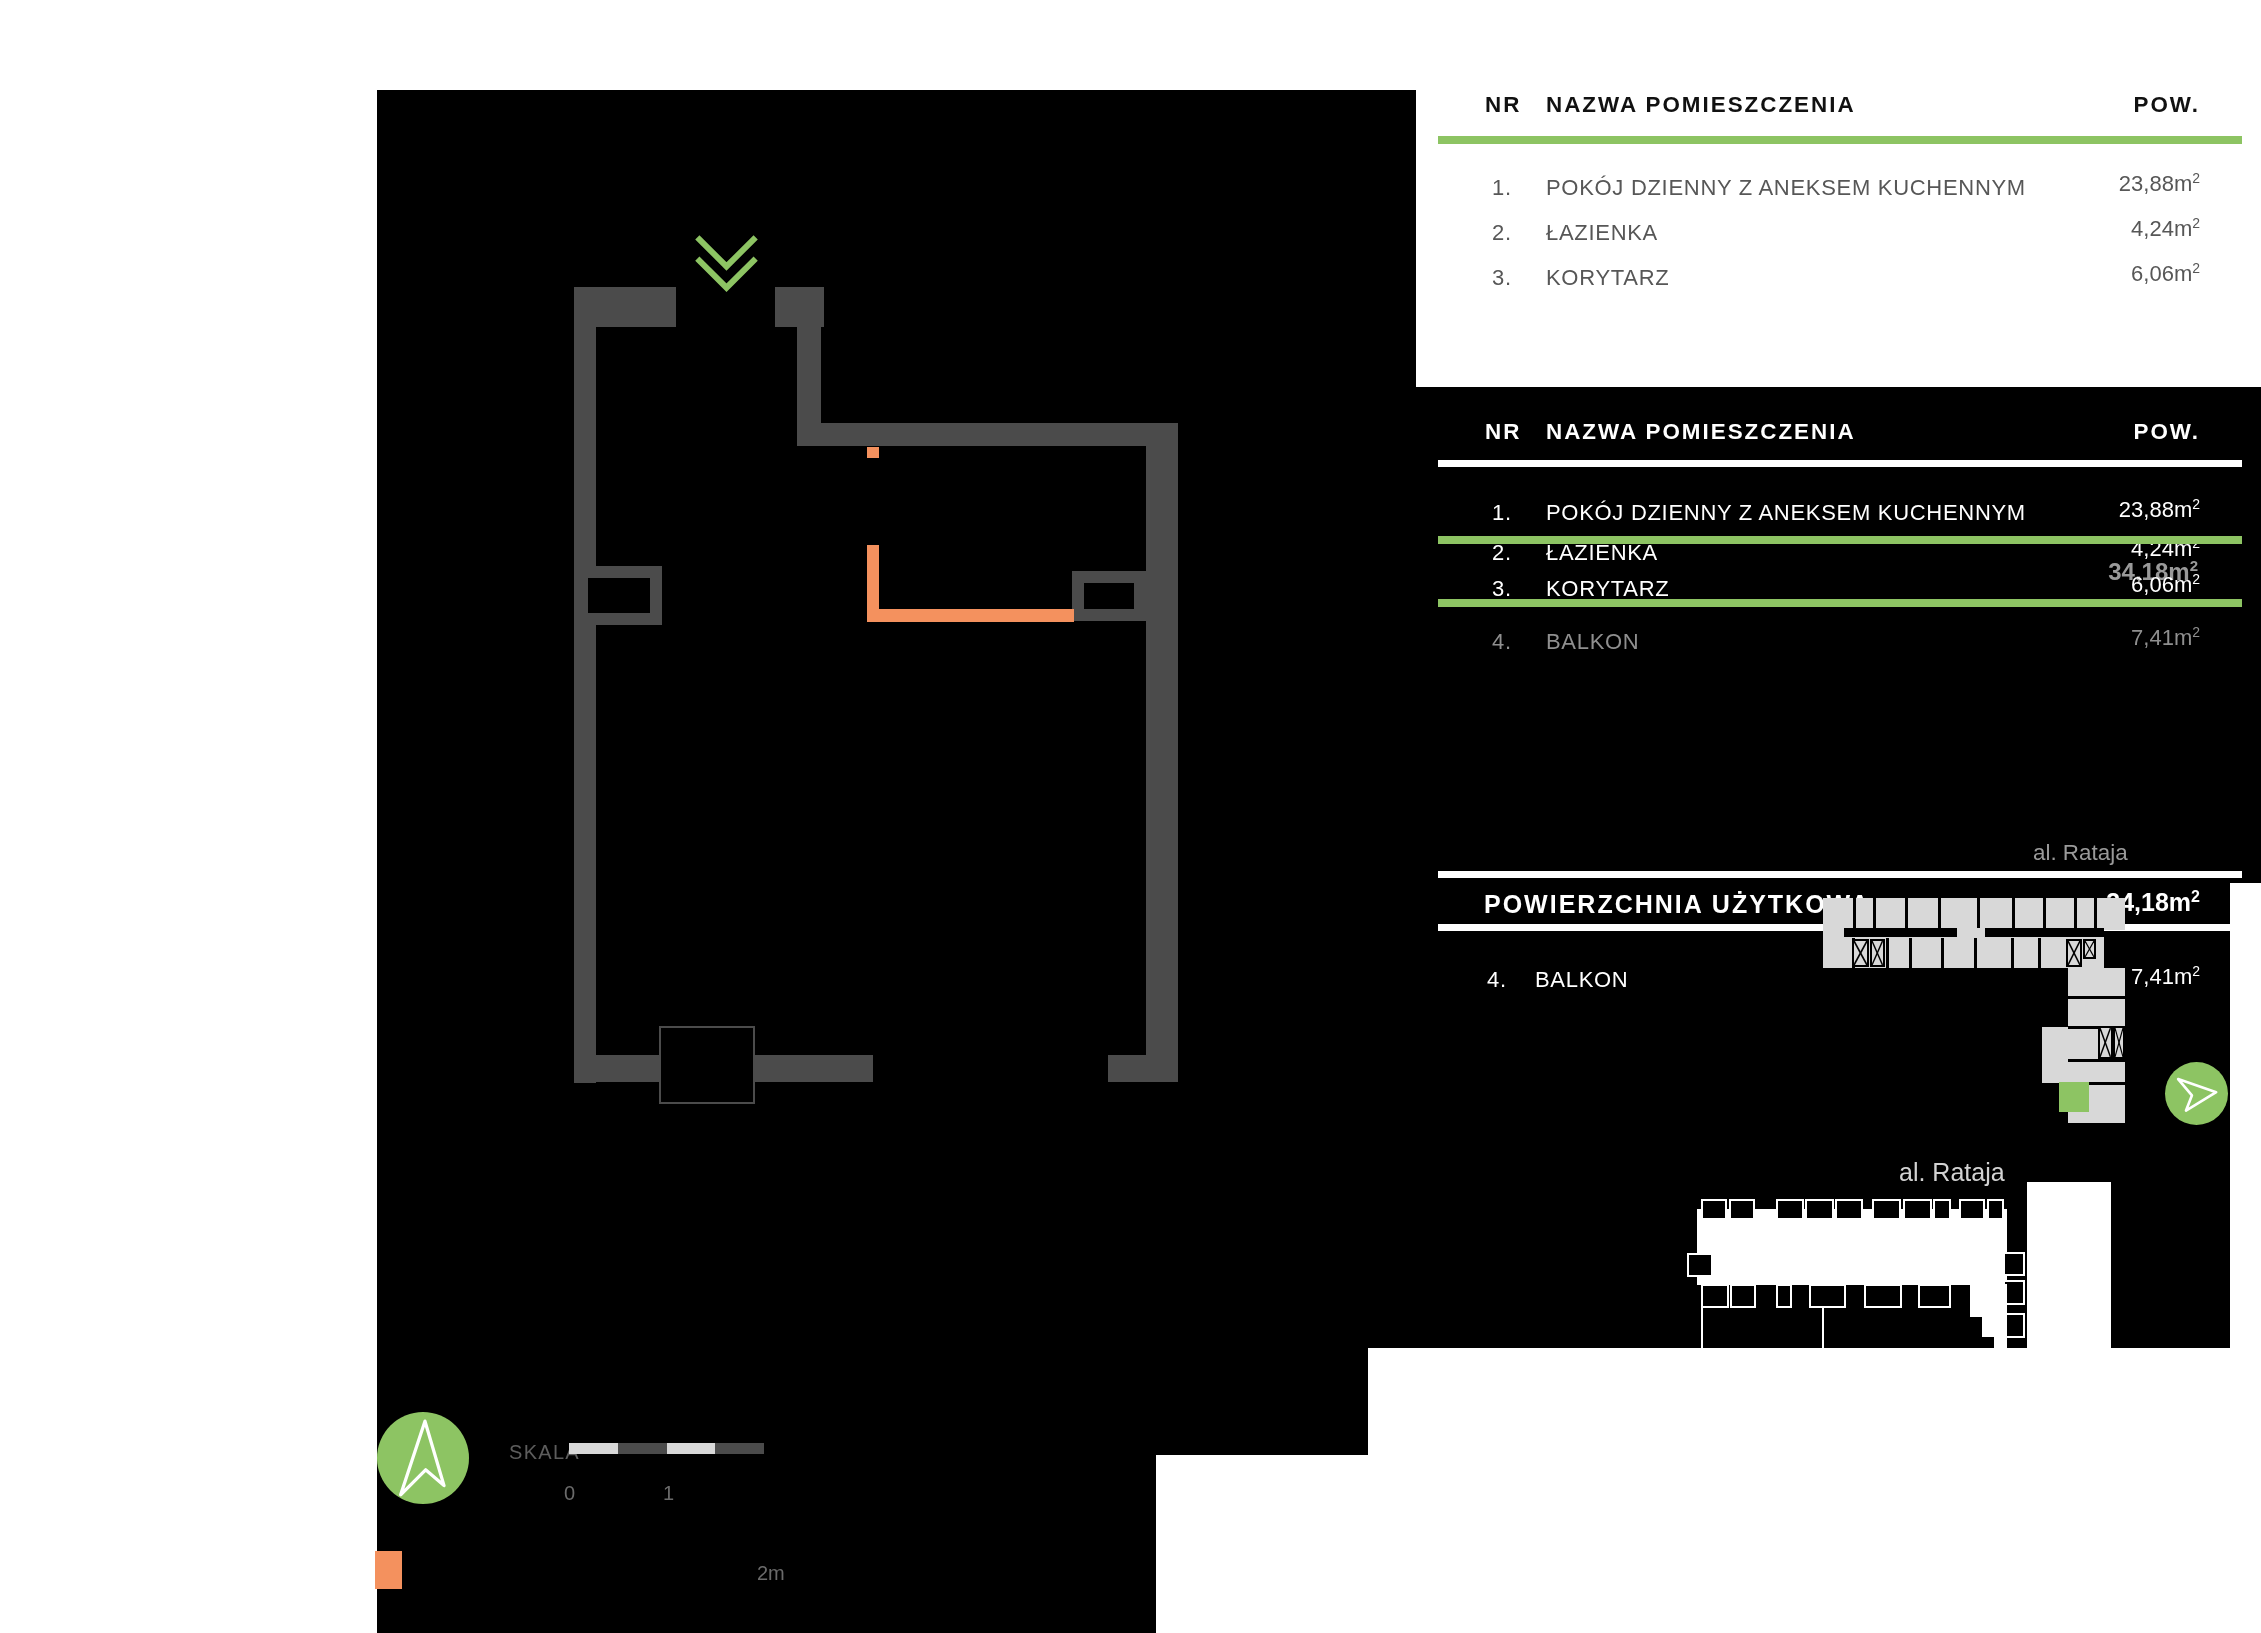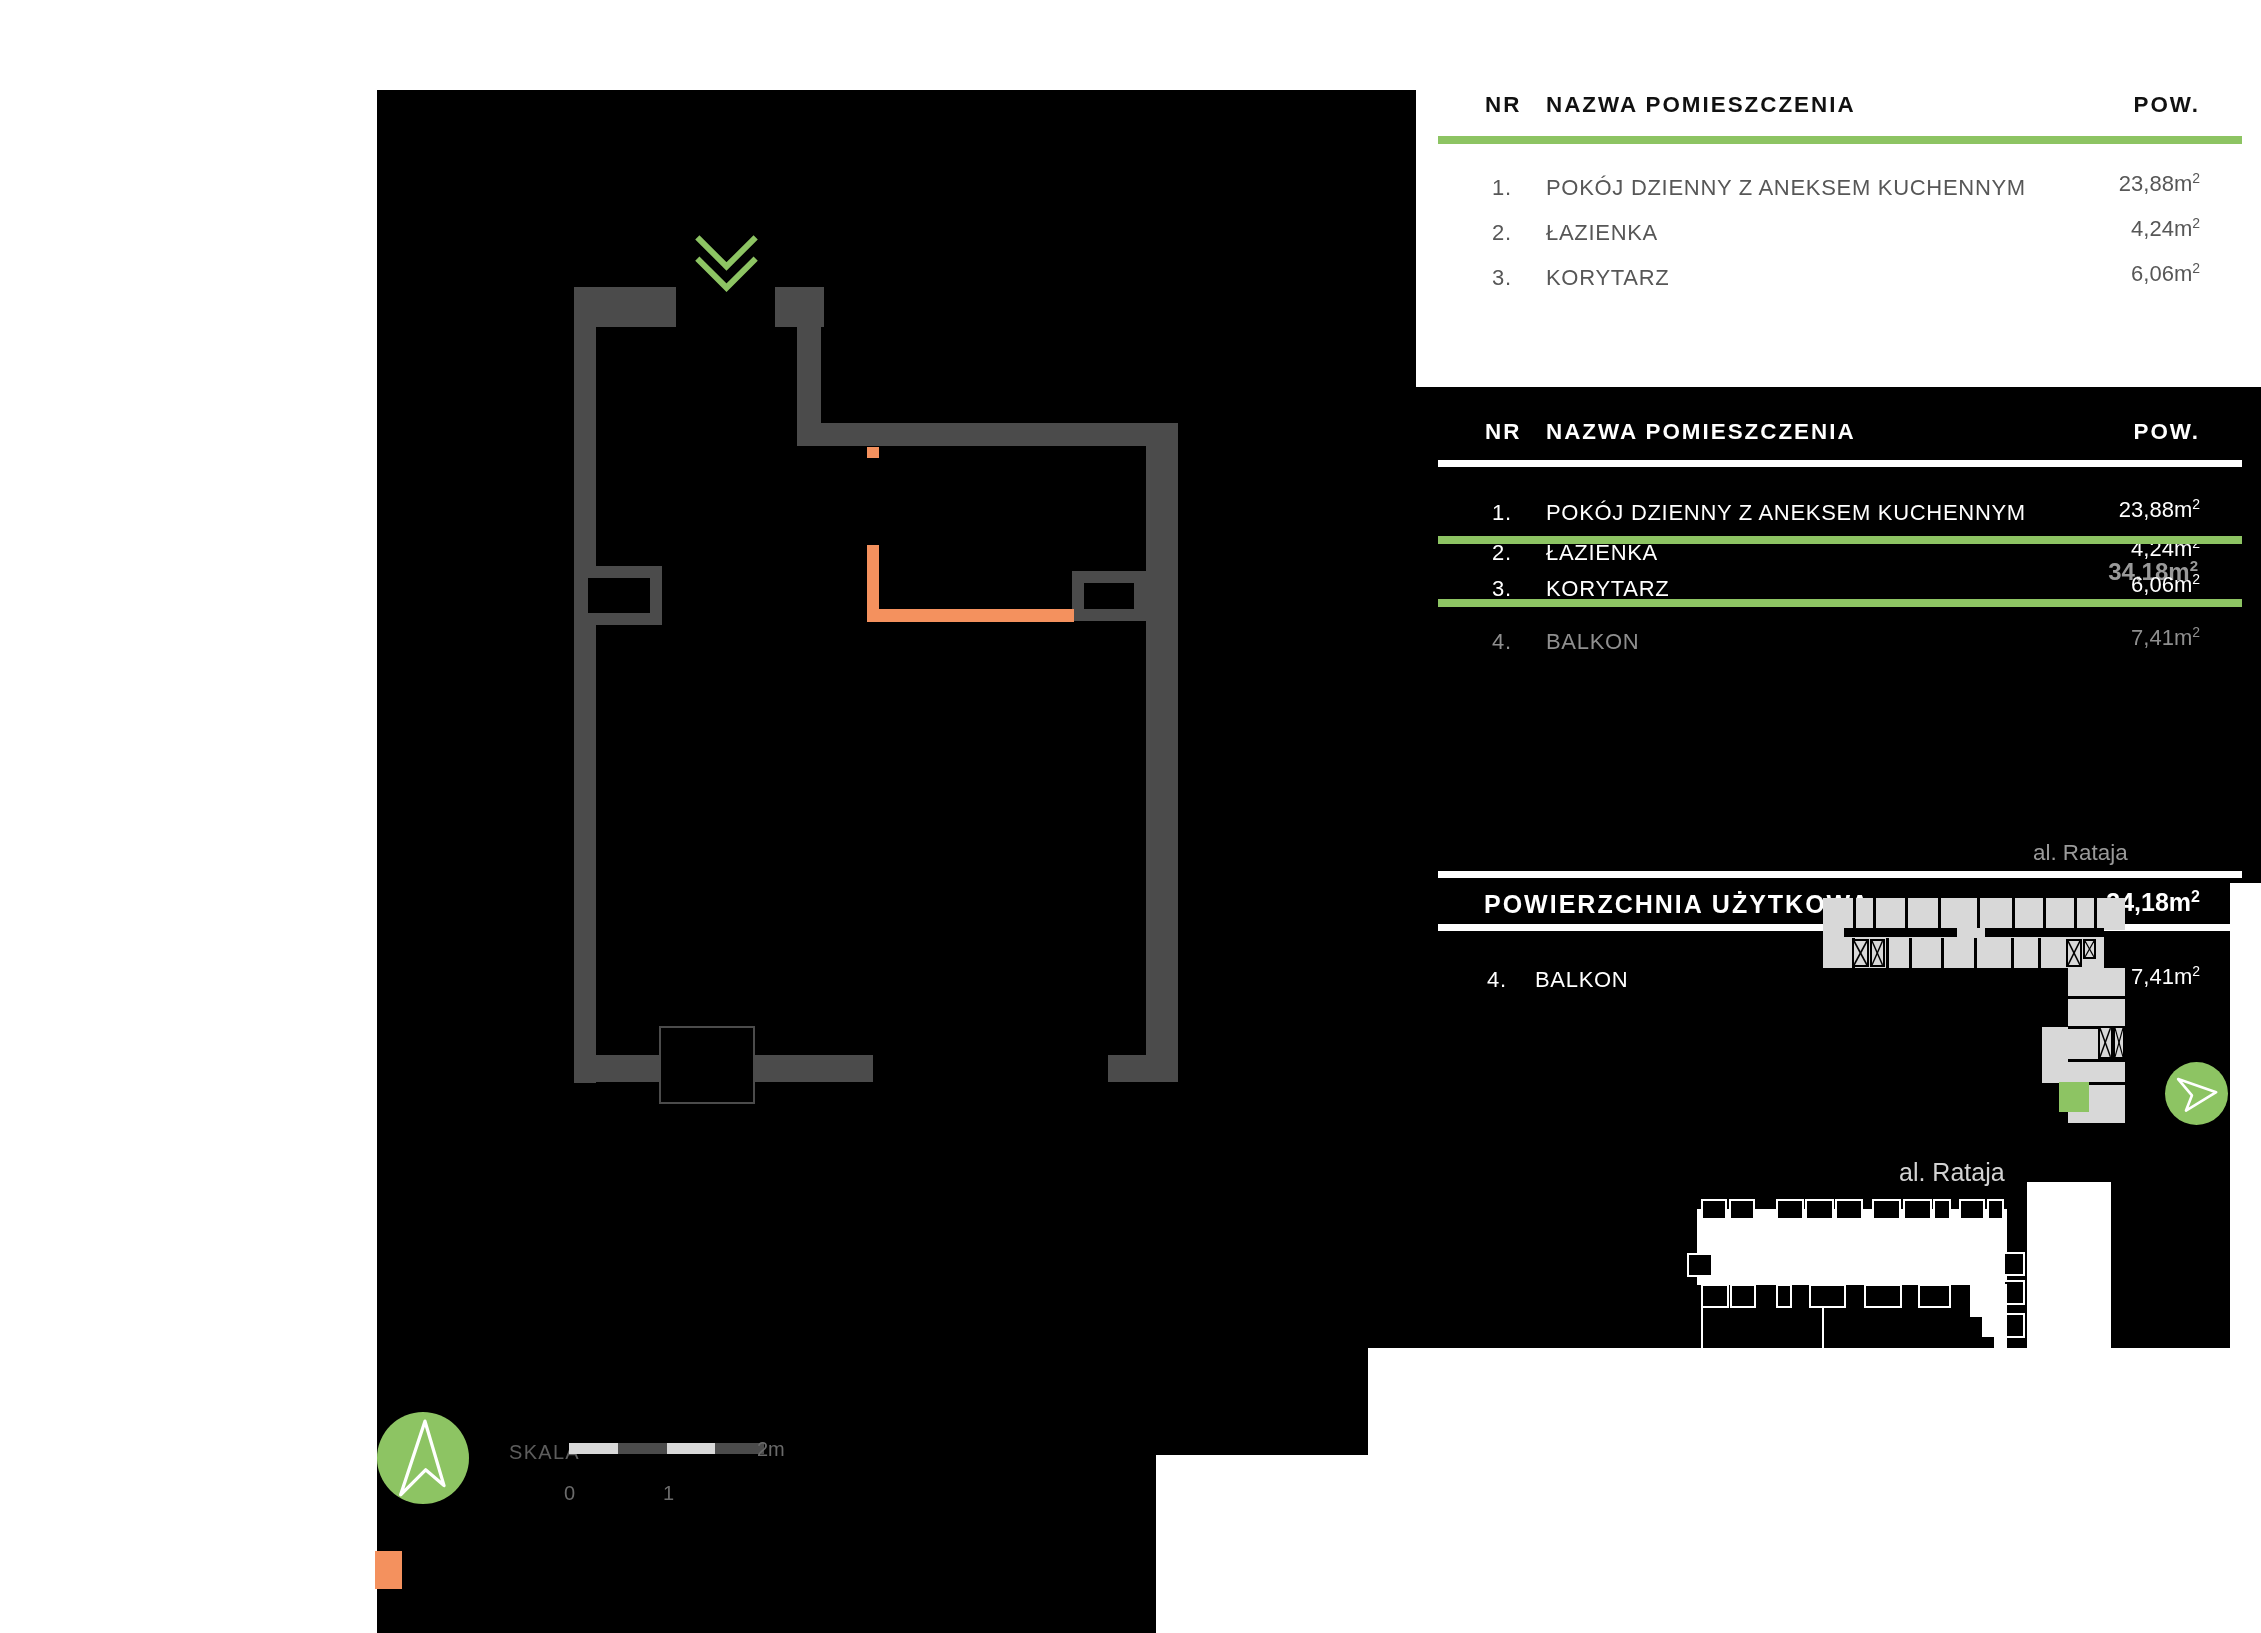--- a/index.html
+++ b/index.html
@@ -262,21 +262,21 @@
     <path d="M73 14 L36 126 L74 88 L102 112 Z" fill="none" stroke="#ffffff" stroke-width="5" stroke-linejoin="round"></path>
   </svg>
 
   <div class="abs skala-text" style="left:509px;top:1441px;z-index:2;">SKALA</div>
   <div class="seg light" style="left:569px;top:1443px;width:49px;z-index:2;"></div>
   <div class="seg dark" style="left:618px;top:1443px;width:49px;z-index:2;"></div>
   <div class="seg light" style="left:667px;top:1443px;width:49px;z-index:2;"></div>
   <div class="seg dark" style="left:715px;top:1443px;width:49px;z-index:2;"></div>
   <div class="abs tick" style="left:564px;top:1482px;z-index:2;">0</div>
   <div class="abs tick" style="left:663px;top:1482px;z-index:2;">1</div>
-  <div class="abs tick" style="left:757px;top:1438px;z-index:2;">2m</div>
+  <div class="abs tick" style="left:757px;top:1562px;z-index:2;">2m</div>
 
   <div class="orange" style="left:375px;top:1551px;width:27px;height:38px;z-index:2;"></div>
 
   <div class="circle" style="left:2165px;top:1062px;width:63px;height:63px;"></div>
   <svg class="abs" style="left:2165px;top:1062px;z-index:6;" width="63" height="63" viewBox="0 0 96 96">
     <path d="M20 26 L78 46 L32 74 L41 51 Z" fill="none" stroke="#ffffff" stroke-width="4" stroke-linejoin="round"></path>
   </svg>
 
 </div>
 

